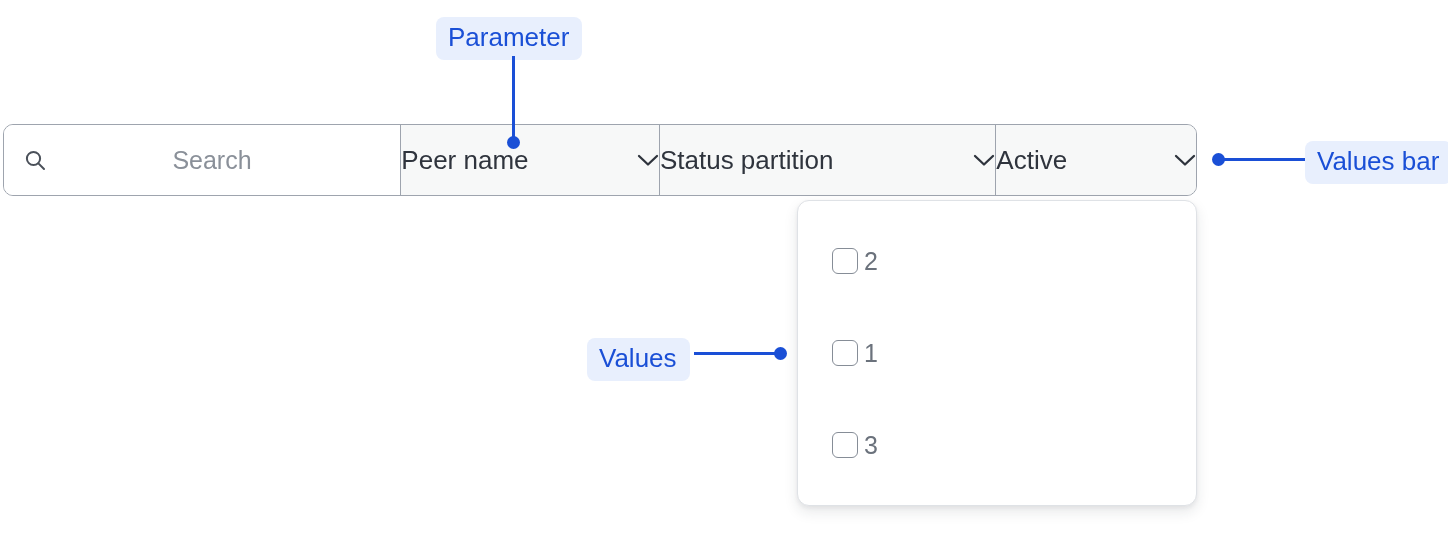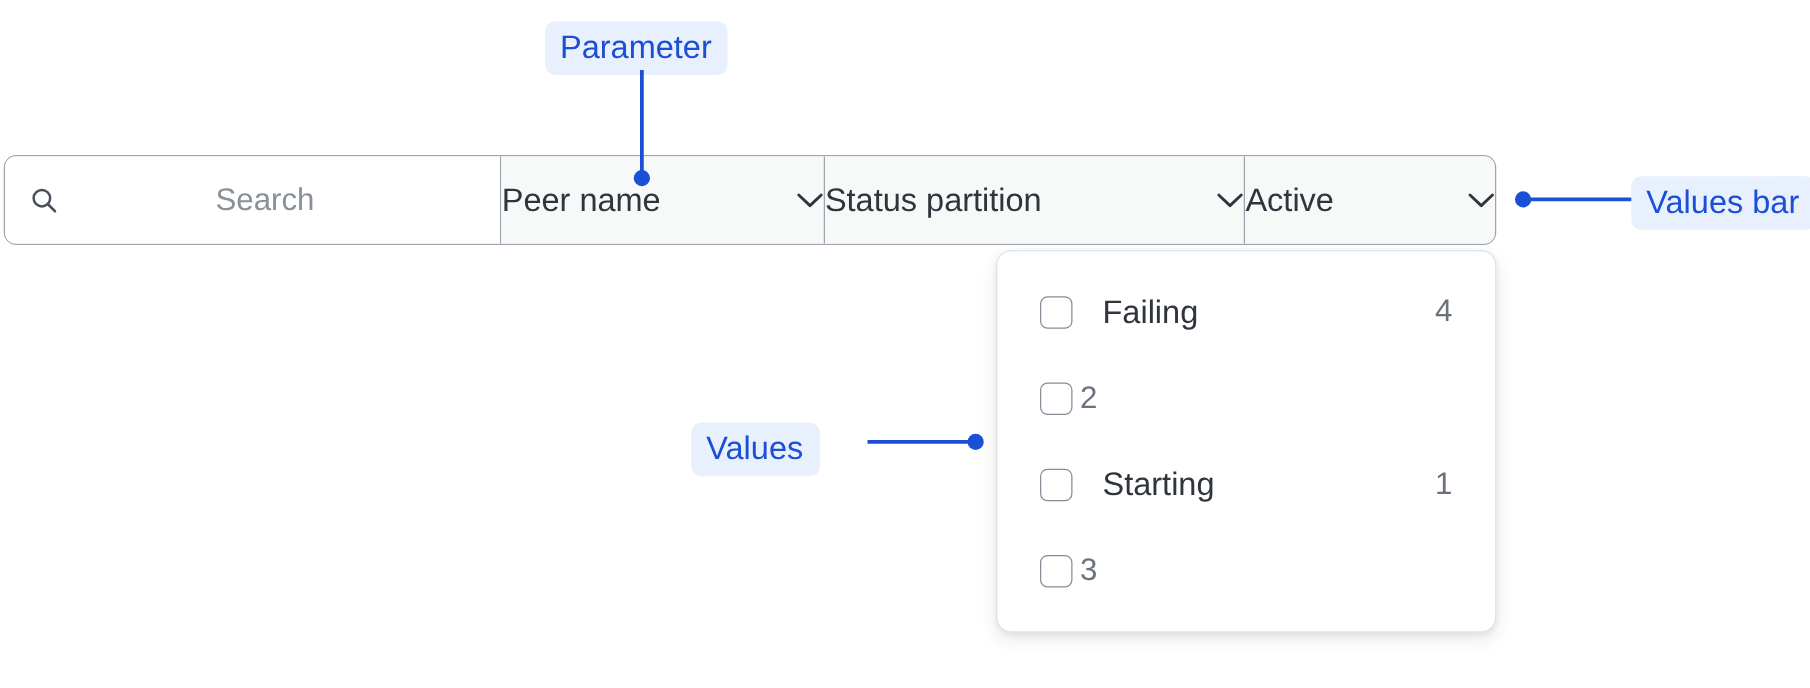--- a/index.html
+++ b/index.html
@@ -165,21 +165,21 @@
     width: 13px;
     height: 13px;
     border-radius: 50%;
     background: #1a4fd6;
   }
 
   #anno-parameter-label { left: 436px; top: 17px; }
   #anno-parameter-line  { left: 512px; top: 56px; height: 86px; }
   #anno-parameter-dot   { left: 507px; top: 136px; }
 
-  #anno-values-label { left: 553px; top: 338px; }
+  #anno-values-label { left: 587px; top: 338px; }
   #anno-values-line  { left: 694px; top: 352px; width: 82px; }
   #anno-values-dot   { left: 774px; top: 347px; }
 
   #anno-filterbar-dot   { left: 1212px; top: 153px; }
   #anno-filterbar-line  { left: 1222px; top: 158px; width: 85px; }
   #anno-filterbar-label { left: 1305px; top: 141px; }
 </style>
 </head>
 <body>
 
@@ -219,34 +219,28 @@
       <svg viewBox="0 0 22 14" width="22" height="14" fill="none" stroke="currentColor" stroke-width="2.3" stroke-linecap="round" stroke-linejoin="round">
         <polyline points="2,3 11,11.5 20,3"></polyline>
       </svg>
     </span>
   </div>
 
 </div>
 
 <div id="values-panel">
 
-  <div class="value-row">
-    <span class="checkbox"></span>
-    <span class="value-label">Failing</span>
-    <span class="value-count">4</span>
-  </div>
 
   <div class="value-row">
     <span class="checkbox"></span>
     <span class="value-count">2</span>
   </div>
 
   <div class="value-row">
     <span class="checkbox"></span>
-    <span class="value-label">Starting</span>
     <span class="value-count">1</span>
   </div>
 
   <div class="value-row">
     <span class="checkbox"></span>
     <span class="value-count">3</span>
   </div>
 
 </div>
 

